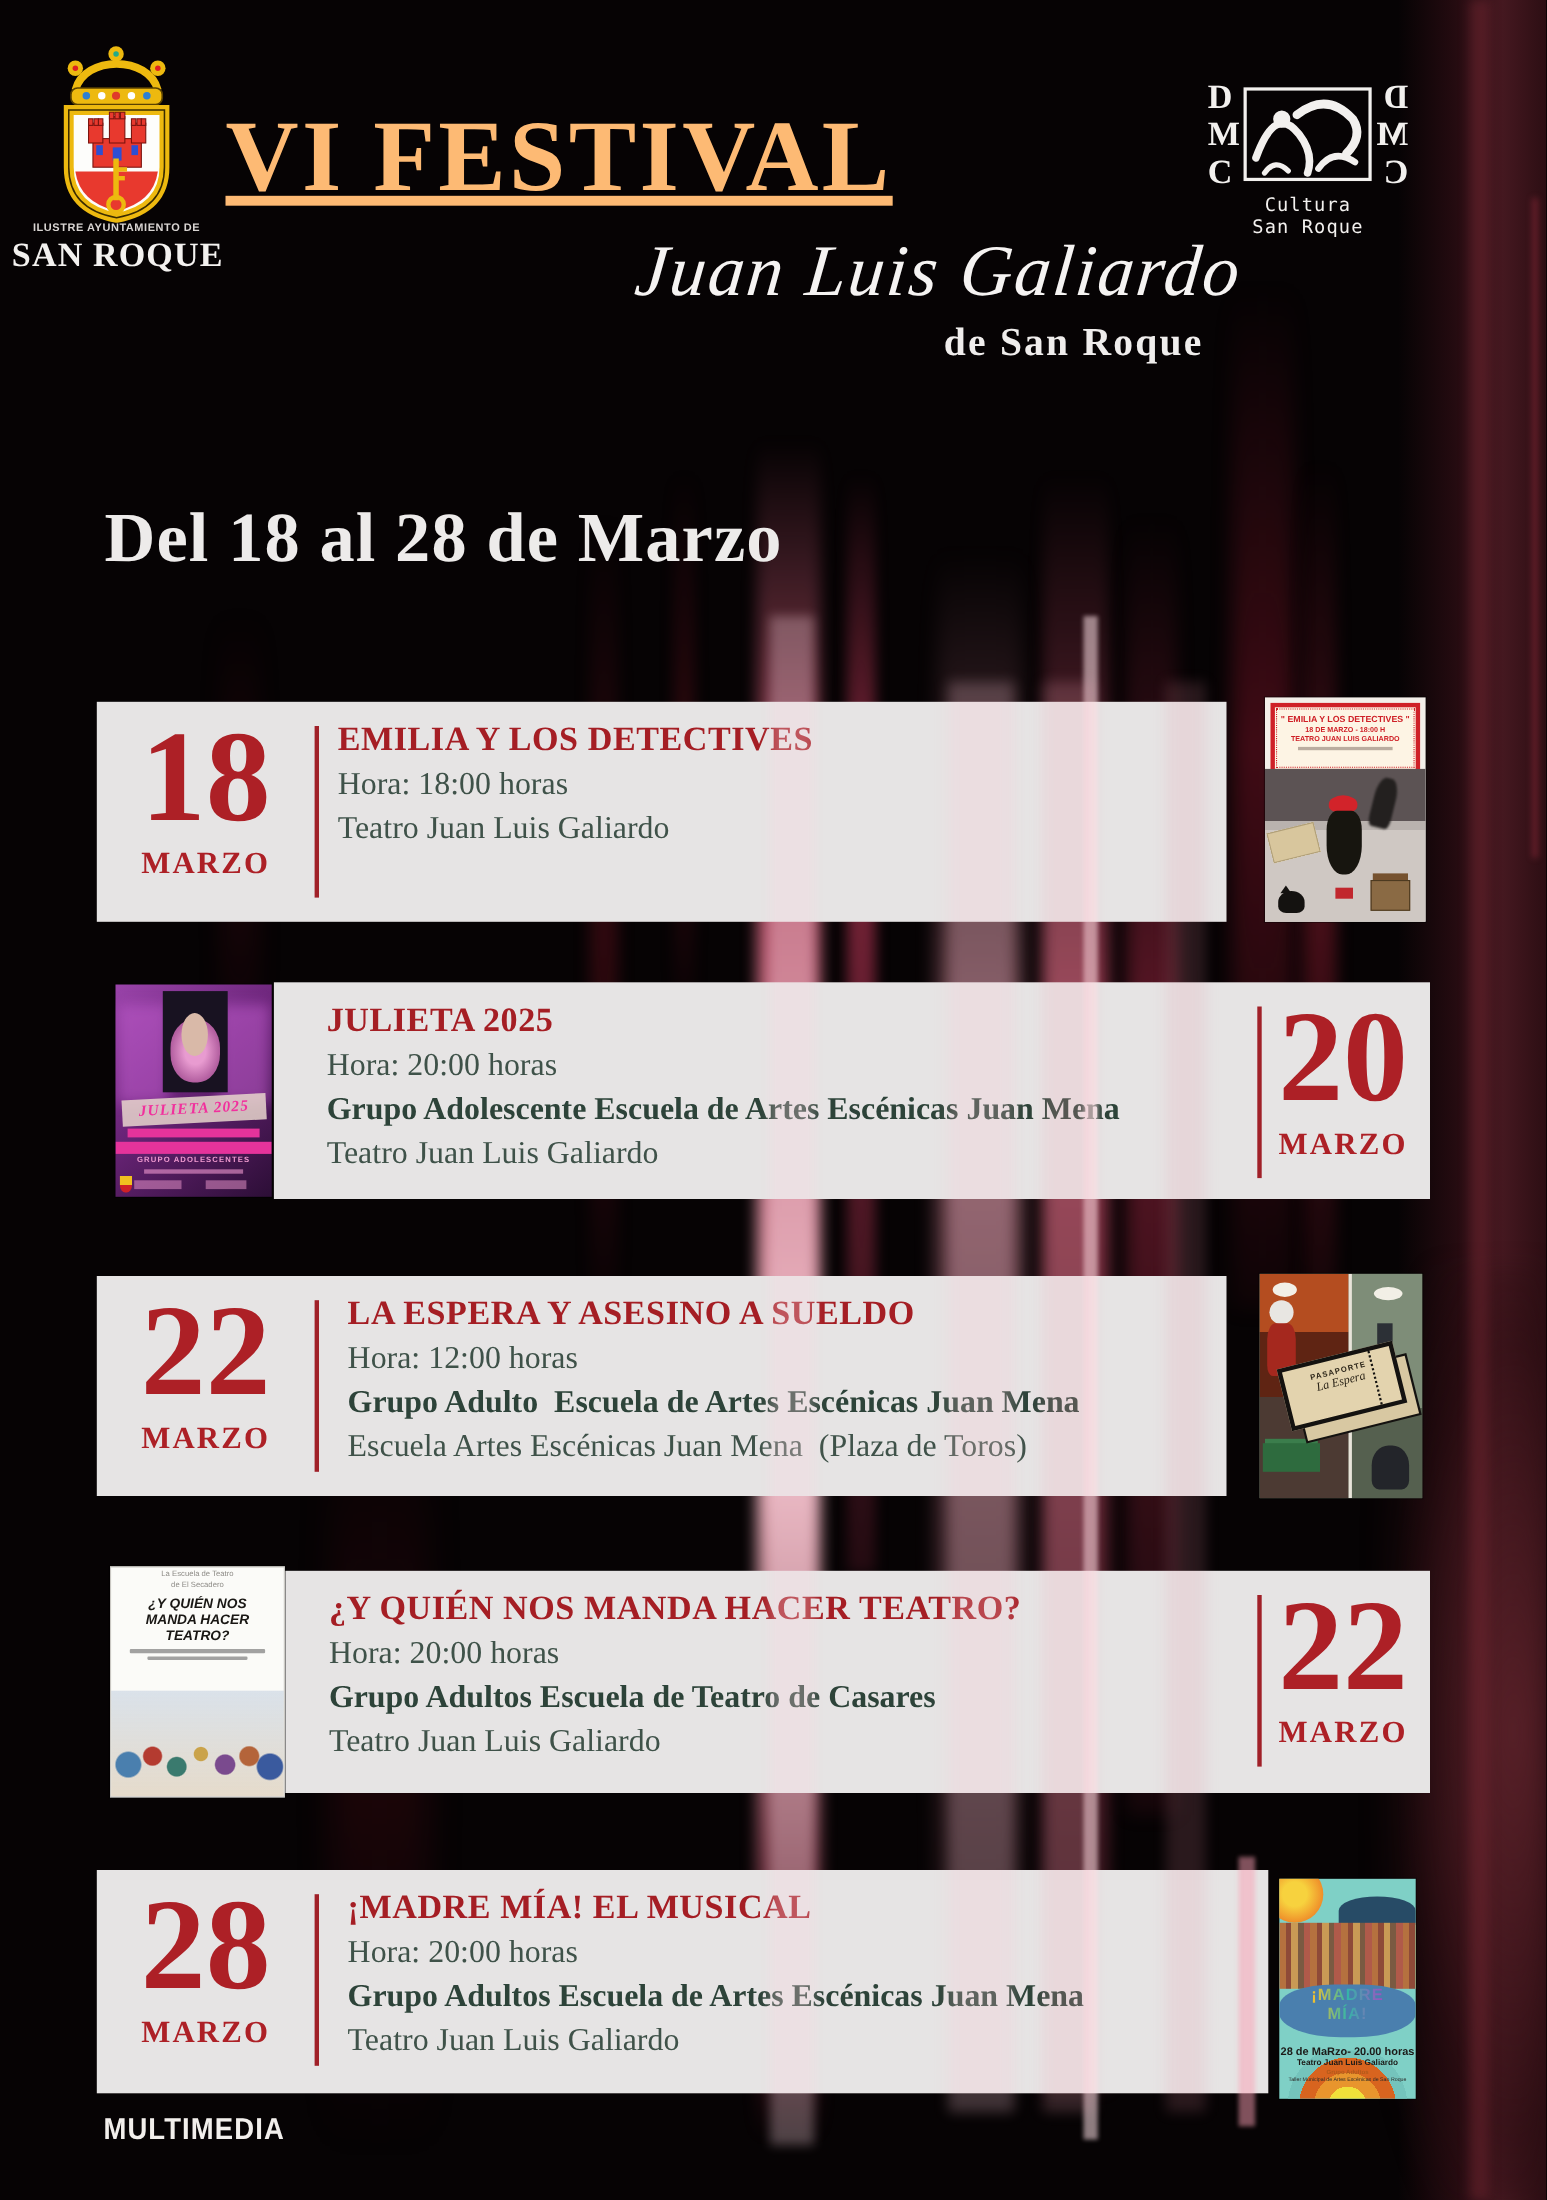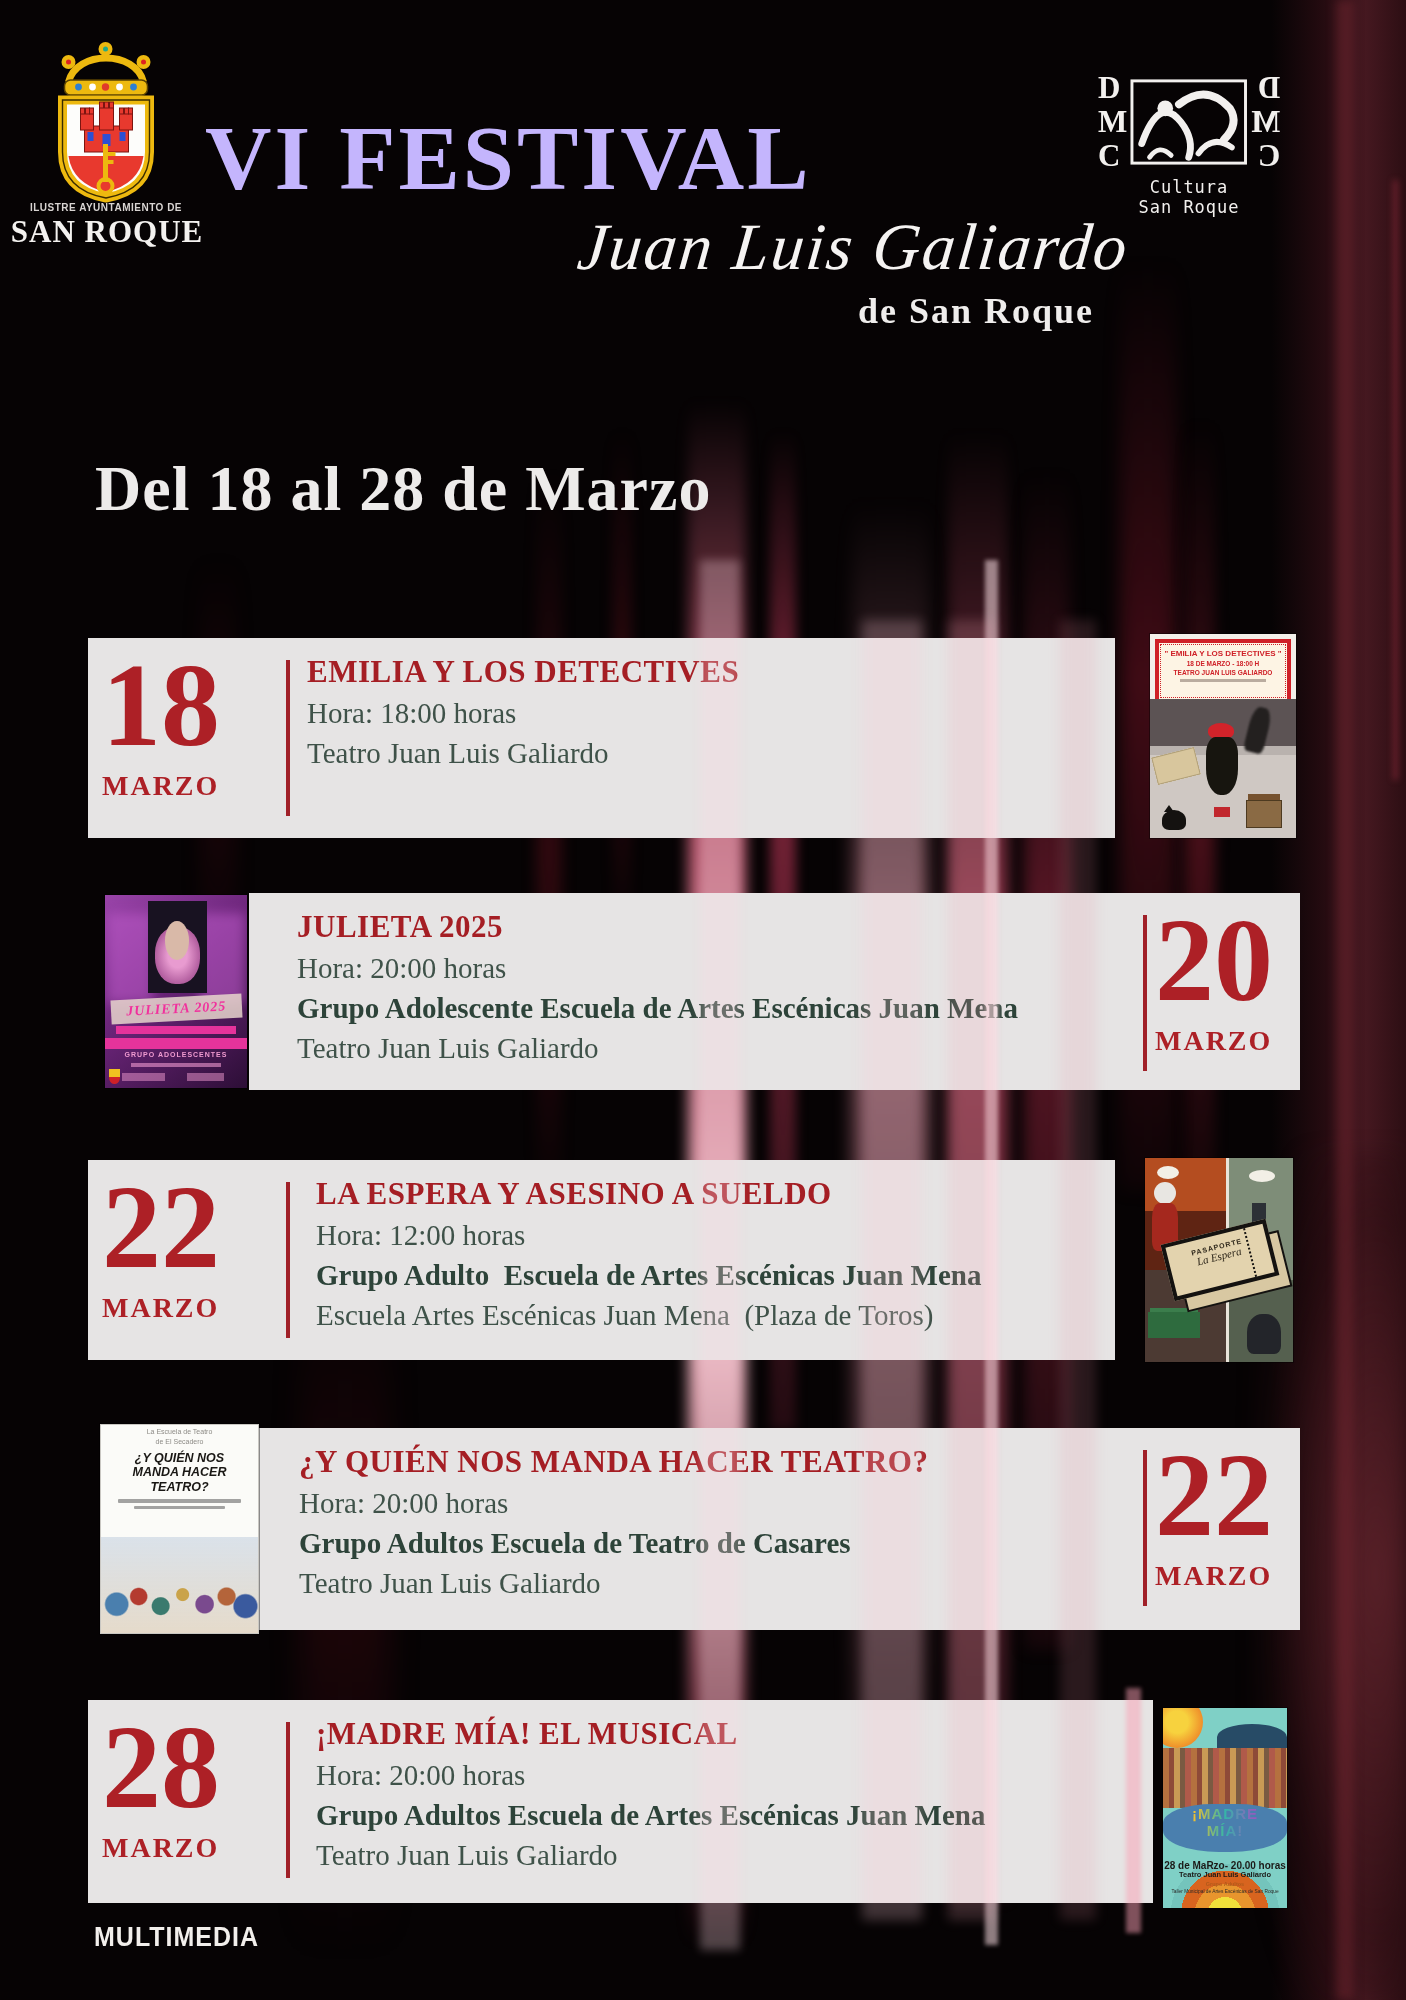--- a/index.html
+++ b/index.html
@@ -42,35 +42,35 @@
   .o-c{left:985px;top:560px;width:13px;height:1385px;filter:blur(2px);background:rgba(255,225,232,.55);}
   .o-d{left:948px;top:620px;width:46px;height:1300px;filter:blur(6px);background:rgba(244,170,186,.20);}
   .o-e{left:1126px;top:1688px;width:15px;height:245px;filter:blur(2px);background:rgba(250,160,180,.5);}
   .o-f{left:1060px;top:620px;width:36px;height:1300px;filter:blur(6px);background:rgba(230,140,160,.16);}
   
   .crest{position:absolute;left:36px;top:40px;width:140px;height:160px;z-index:2;}
   .crest-caption-small{position:absolute;left:6px;top:202px;width:200px;text-align:center;z-index:2;
        font-family:"Liberation Sans",sans-serif;font-size:10px;font-weight:bold;color:#d8d4d2;letter-spacing:.5px;}
   .crest-caption{position:absolute;left:0;top:214px;width:214px;text-align:center;z-index:2;
        font-size:31px;font-weight:bold;color:#f3f1ef;letter-spacing:1px;}
-  .title1{position:absolute;left:205px;top:112px;z-index:2;font-size:92px;font-weight:bold;color:#c4b5fd;letter-spacing:3px;line-height:1;}
+  .title1{position:absolute;left:205px;top:96px;z-index:2;font-size:92px;font-weight:bold;color:#fdba74;letter-spacing:3px;line-height:1;text-decoration:underline;}
   .title2{position:absolute;left:205px;top:196px;z-index:2;font-size:92px;font-weight:bold;color:#efedec;letter-spacing:3px;line-height:1;}
   .title-script{position:absolute;left:578px;top:214px;z-index:2;font-size:66px;font-style:italic;color:#f5f3f2;
        letter-spacing:2px;line-height:1;transform:skewX(-6deg);}
   .title-sub{position:absolute;left:858px;top:290px;z-index:2;font-size:36px;font-weight:bold;color:#efedec;letter-spacing:2px;}
   .dmc{position:absolute;left:1098px;top:74px;width:182px;z-index:2;color:#f2f0ee;}
   .dmc-row{display:flex;align-items:stretch;height:96px;}
   .dmc-col{display:flex;flex-direction:column;justify-content:space-between;font-size:31px;font-weight:bold;line-height:.9;}
   .dmc-col.mirror{transform:scaleX(-1);}
   .dmc-art{flex:1;margin:0 3px;}
   .dmc-cap{font-family:"DejaVu Sans Mono",monospace;font-size:17px;text-align:center;line-height:1.15;margin-top:8px;letter-spacing:1px;}
   .date-range{position:absolute;left:95px;top:452px;z-index:2;font-size:64px;font-weight:bold;color:#edebea;letter-spacing:1px;}
   
   .card{position:absolute;background:#e6e4e4;z-index:2;}
-  .date-block{position:absolute;top:16px;color:#ad2026;}
+  .date-block{position:absolute;top:16px;text-align:center;color:#ad2026;}
   .day{font-size:118px;font-weight:bold;line-height:.88;}
   .month{font-size:28px;font-weight:bold;letter-spacing:2px;margin-top:12px;}
   .vdivider{position:absolute;width:4px;background:#a02028;top:22px;height:156px;}
   .event-text{position:absolute;top:18px;}
   .event-text div{white-space:pre;line-height:1;}
   .event-title{font-size:31px;font-weight:bold;color:#a51e24;letter-spacing:.5px;margin-bottom:12px;}
   .event-time{font-size:29px;color:#3f5249;margin-bottom:11px;font-family:Liberation Serif, serif;}
   .event-group{font-size:29px;font-weight:bold;color:#2d4339;margin-bottom:11px;}
   .event-venue{font-size:29px;color:#3f5249;}
   

